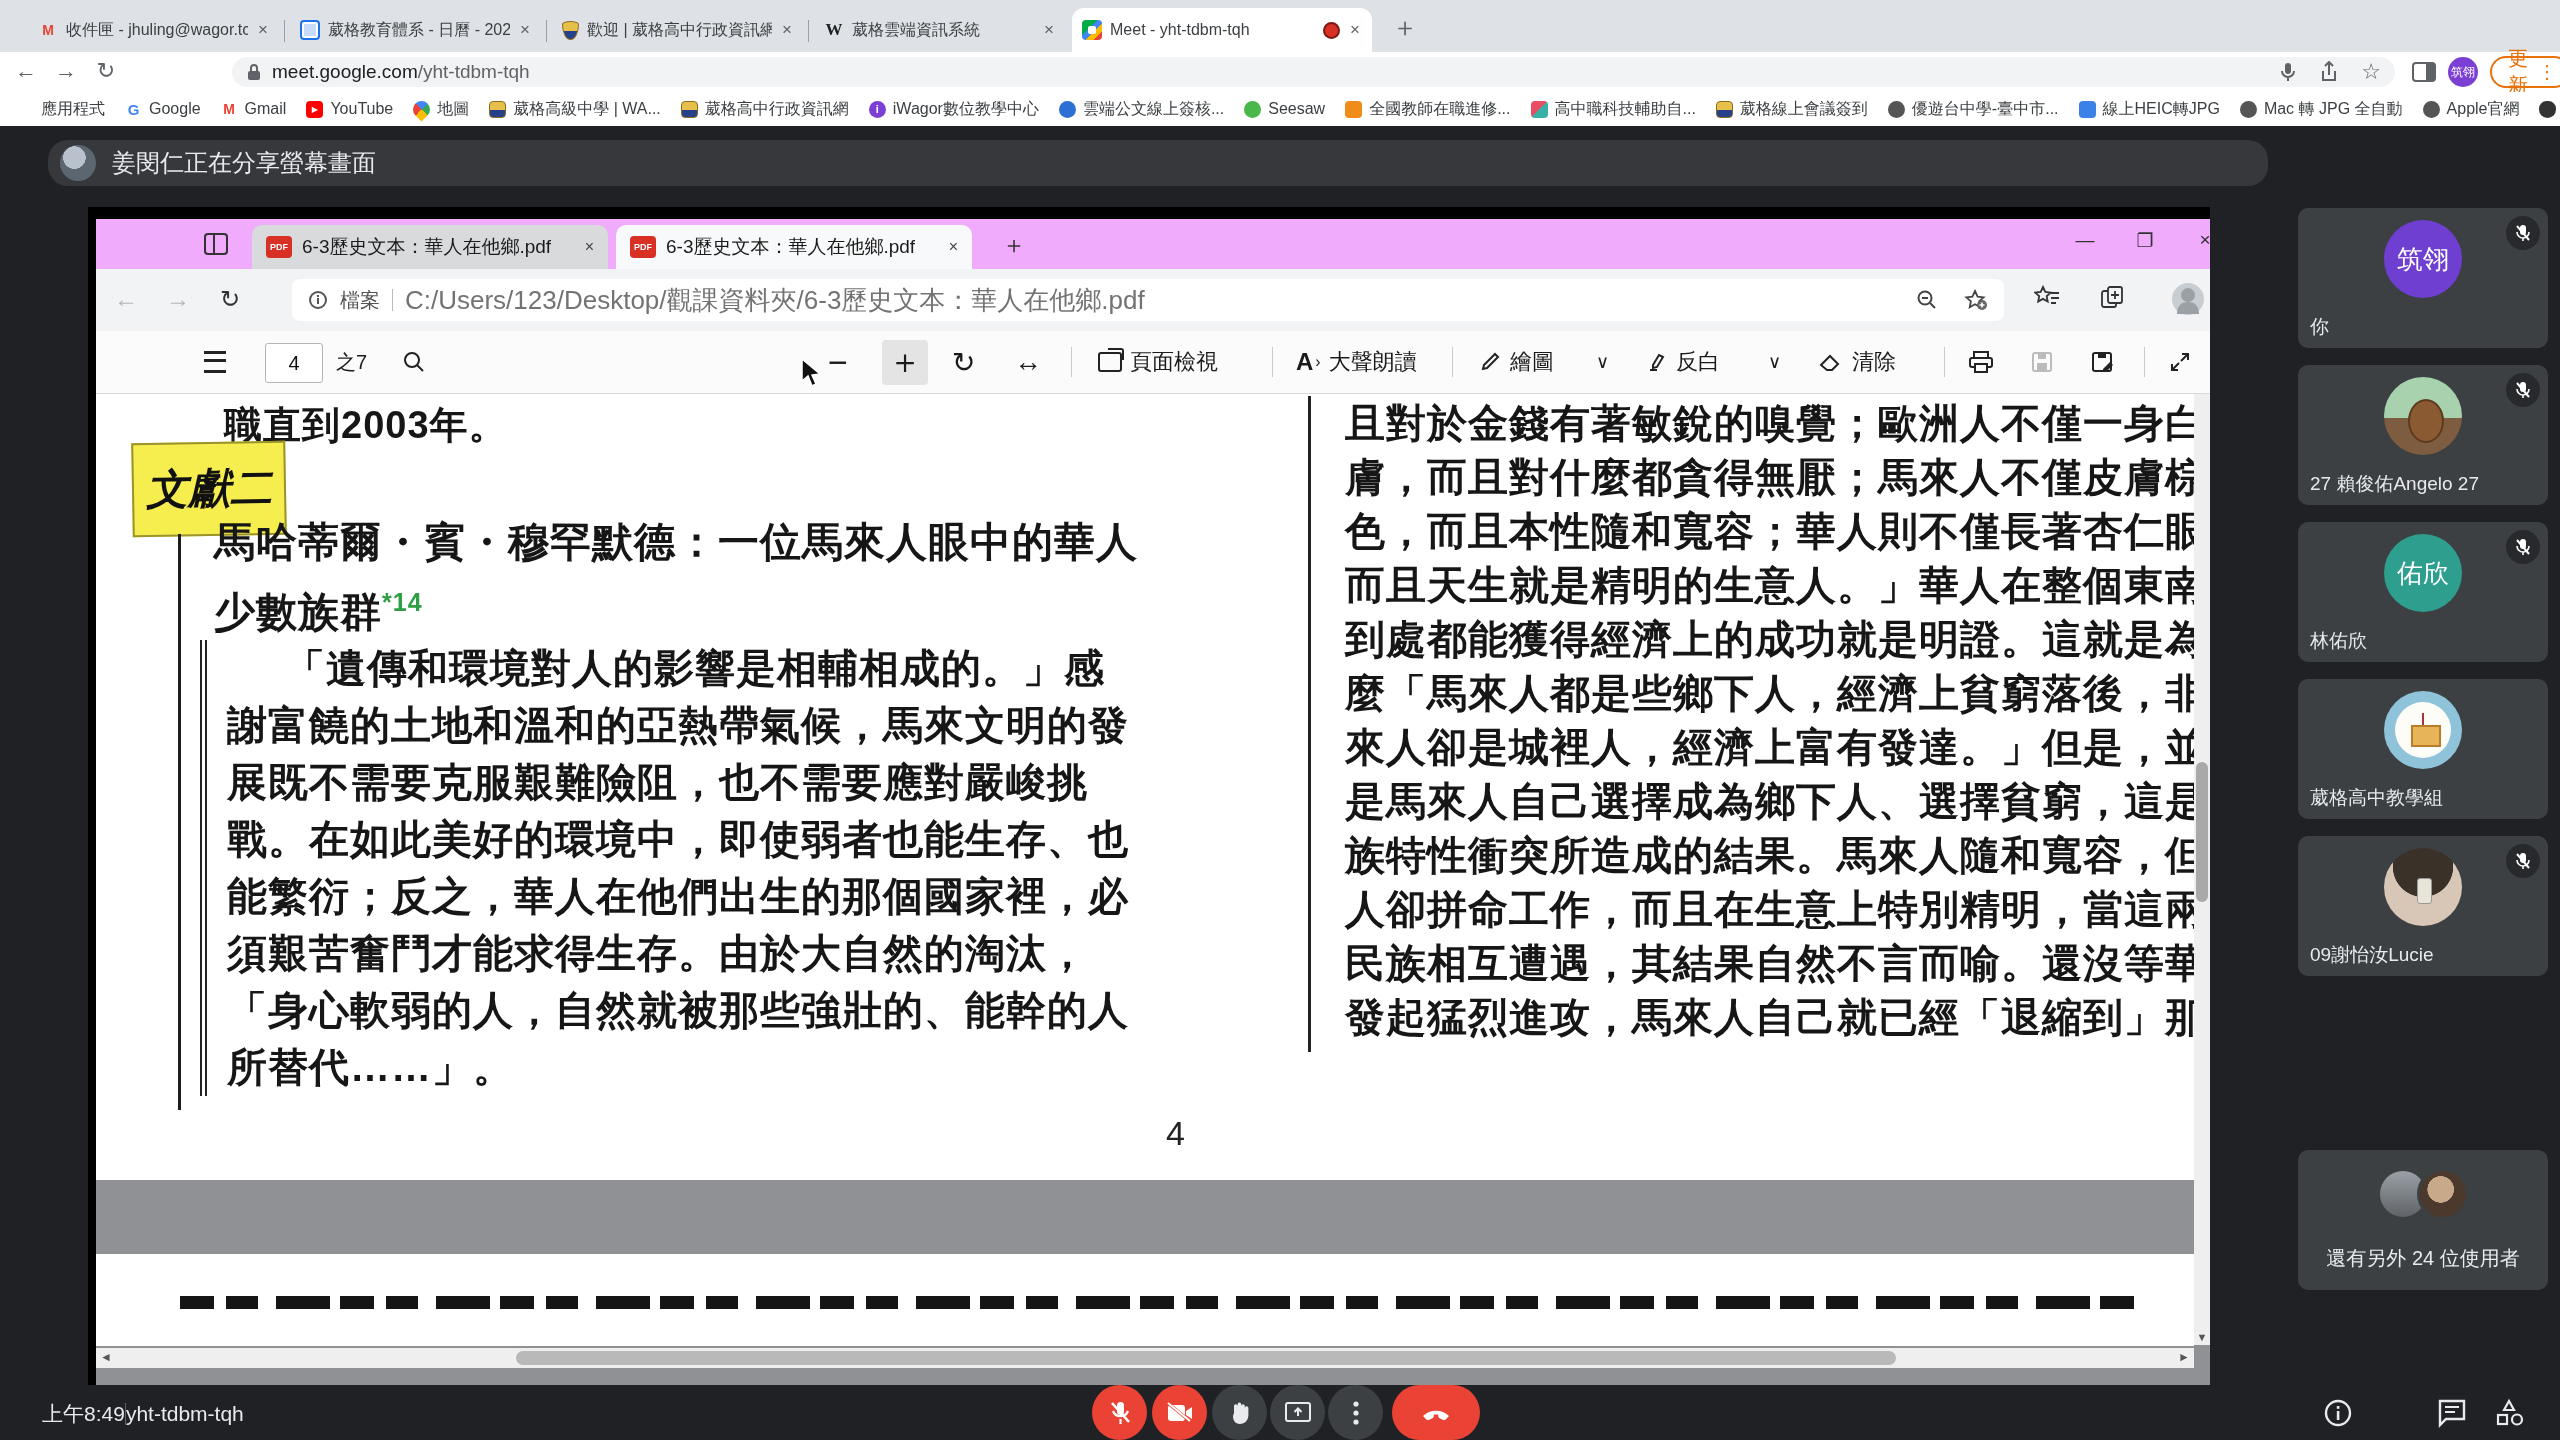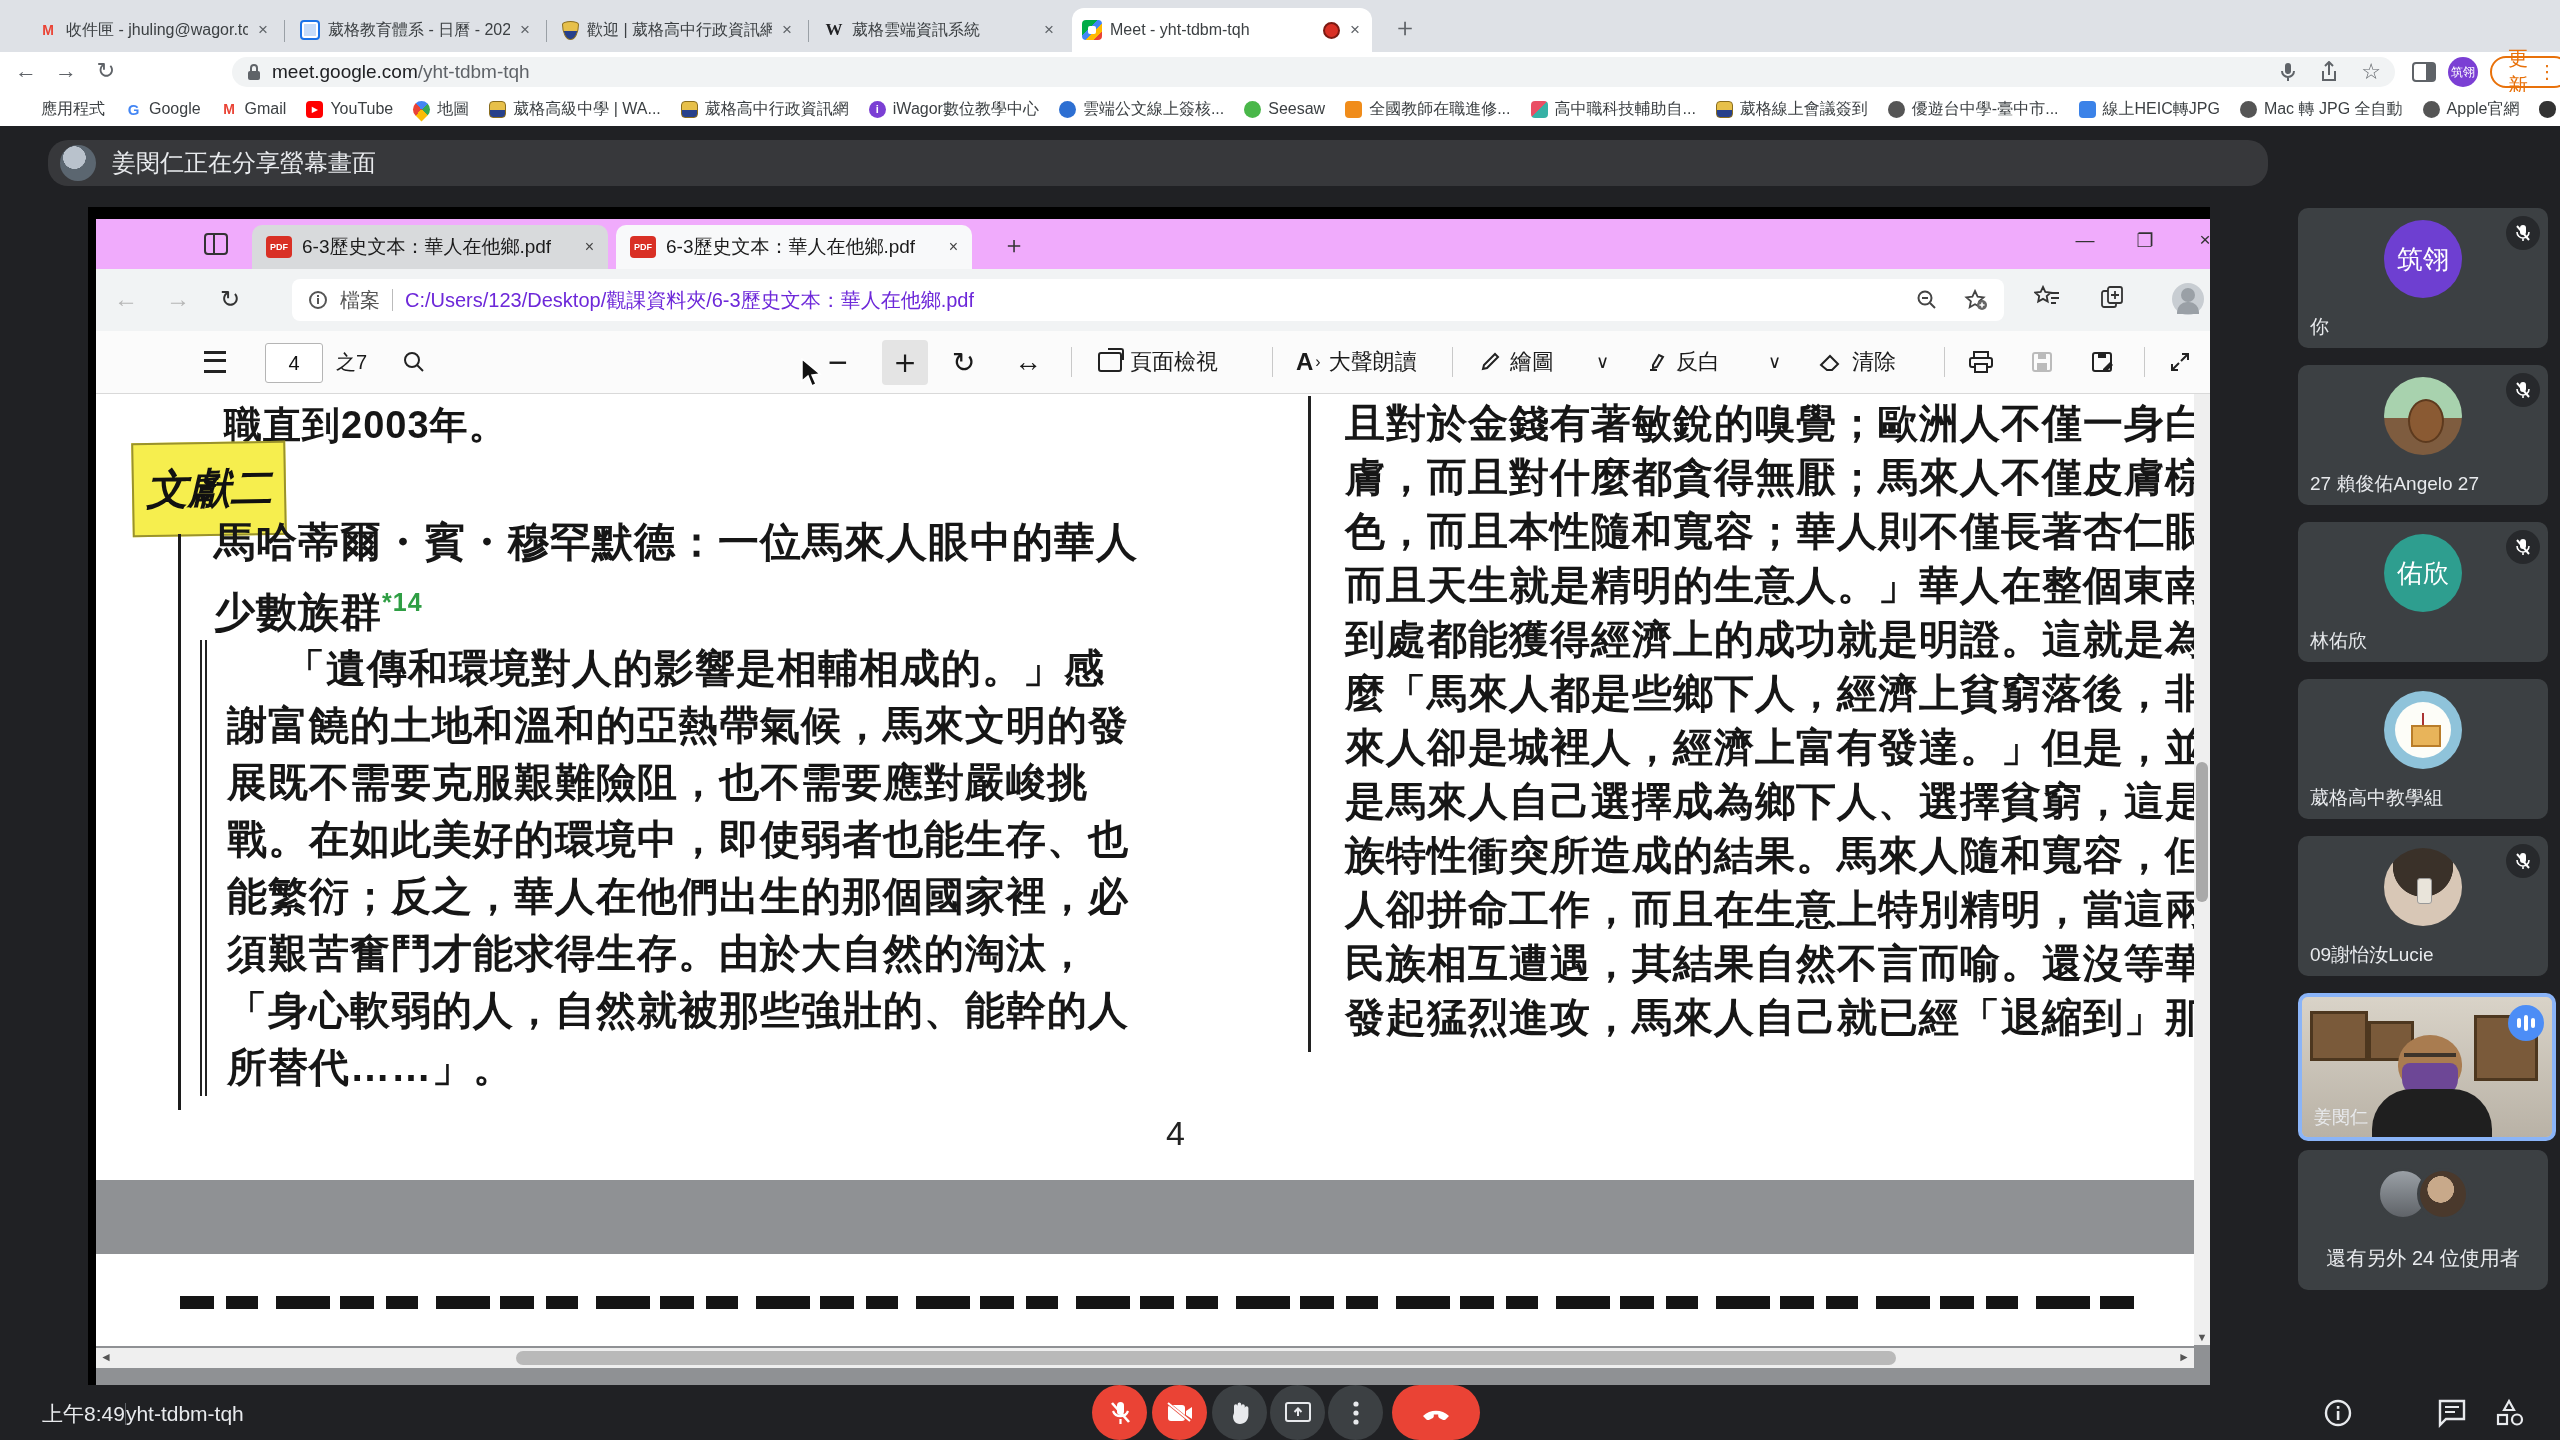--- a/index.html
+++ b/index.html
@@ -72,21 +72,21 @@
   .winbtn{position:absolute;top:10px;font-size:19px;color:#333;width:30px;text-align:center}
   .sqicon{position:absolute;left:108px;top:14px;width:24px;height:22px;border:2px solid #333;border-radius:4px;box-sizing:border-box}
   .sqicon:after{content:"";position:absolute;left:7px;top:0;bottom:0;width:2px;background:#333}
 
   .eaddr{position:absolute;left:0;top:50px;right:0;height:62px;background:#f1f3f4}
   .eaddr .navic{top:16px;font-size:24px}
   .ebox{position:absolute;left:196px;top:10px;width:1712px;height:42px;background:#fff;border-radius:8px;
     display:flex;align-items:center;gap:12px;padding:0 16px;box-sizing:border-box}
   .ebox .scheme{color:#555;font-size:20px}
   .ebox .vr{width:1px;height:22px;background:#bbb}
-  .ebox .path{color:#6d28d9;font-size:20px;white-space:nowrap;overflow:hidden}
+  .ebox .path{color:#737373;font-size:26px;white-space:nowrap;overflow:hidden}
   .eboxr{margin-left:auto;display:flex;gap:26px;color:#444;align-items:center}
   .eico{position:absolute;top:16px;color:#333;font-size:22px}
   .eavatar{position:absolute;left:2076px;top:14px;width:32px;height:32px;border-radius:50%;background:#c8cdd2}
   .eavatar:after{content:"";position:absolute;left:9px;top:5px;width:14px;height:14px;border-radius:50%;background:#9aa0a6}
   .eavatar:before{content:"";position:absolute;left:5px;top:19px;width:22px;height:12px;border-radius:10px 10px 0 0;background:#9aa0a6}
 
   .ptb{position:absolute;left:0;top:112px;right:0;height:62px;background:#fbfbfb;border-bottom:1px solid #d9d9d9}
   .pi{position:absolute;top:0;height:62px;display:flex;align-items:center;justify-content:center;color:#1b1b1b}
   .pi .lbl{font-size:22px;margin-left:8px}
   .pvr{position:absolute;top:16px;width:1px;height:30px;background:#c9c9c9}
@@ -572,36 +572,20 @@
     <div class="tava ava-lucie"></div>
     <div class="tname">09謝怡汝Lucie</div>
     <div class="tmic">
         <svg width="16" height="18" viewBox="0 0 16 18">
           <rect x="5" y="1" width="6" height="10" rx="3" fill="#fff"></rect>
           <path d="M2 8a6 6 0 0 0 12 0M8 14v3" stroke="#fff" stroke-width="1.6" fill="none"></path>
           <line x1="2" y1="2" x2="14" y2="16" stroke="#fff" stroke-width="2"></line>
         </svg>
       </div>
   </div>
-  <div class="tile tile-video" style="top:993px">
-    <div class="vid-wall"></div>
-    <div class="vid-frame" style="left:8px;top:14px;width:52px;height:44px"></div>
-    <div class="vid-frame" style="left:66px;top:24px;width:40px;height:34px"></div>
-    <div class="vid-frame" style="right:14px;top:18px;width:58px;height:60px"></div>
-    <div class="vid-head"></div>
-    <div class="vid-glass"></div>
-    <div class="vid-mask"></div>
-    <div class="vid-body"></div>
-    <div class="tname" style="font-size:18px">姜閔仁</div>
-    <div class="audiopill">
-        <i style="height:10px"></i>
-        <i style="height:16px"></i>
-        <i style="height:10px"></i>
-      </div>
-  </div>
   <div class="tile tile-more" style="top:1150px">
     <div class="morewrap">
       <span class="ma" style="background:linear-gradient(#9aa0a6,#5f6368)"></span>
       <span class="ma" style="background:radial-gradient(circle at 45% 40%,#c8a98a 0 35%,#4a392c 36%);margin-left:-12px"></span>
     </div>
     <div class="tname">還有另外 24 位使用者</div>
   </div>
 
   <div class="abs bbar">
     <div class="btime">

